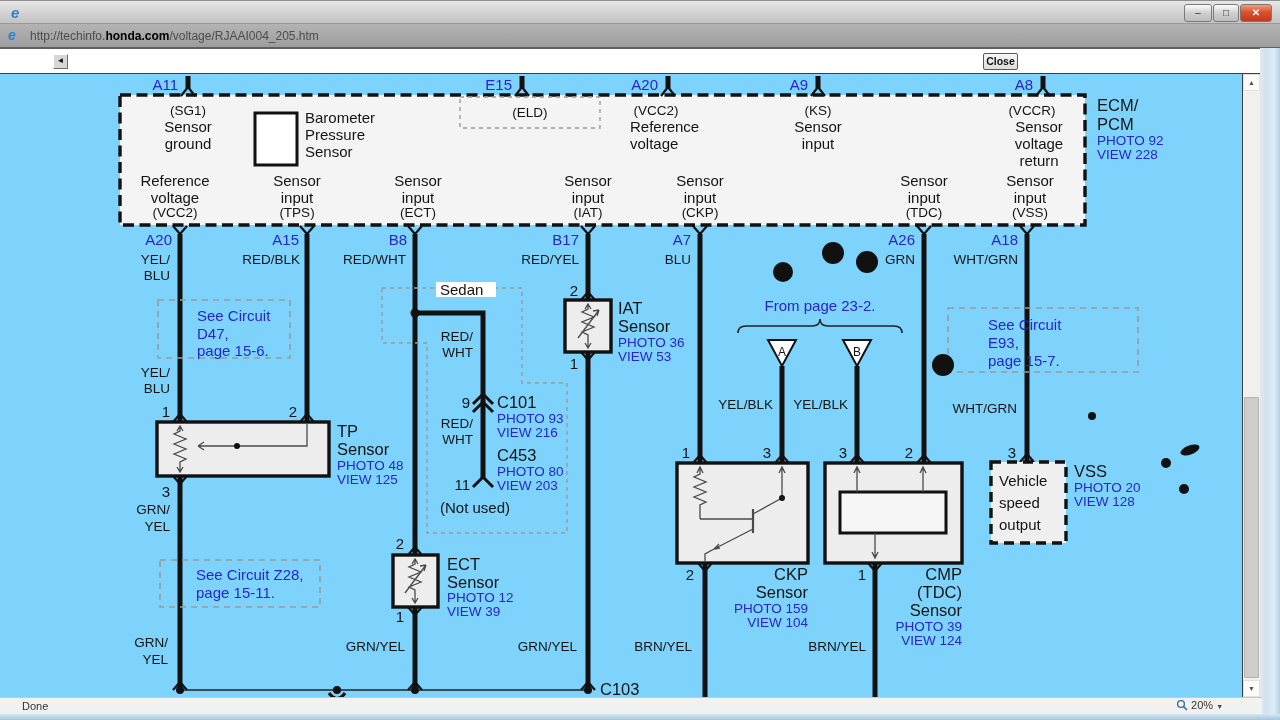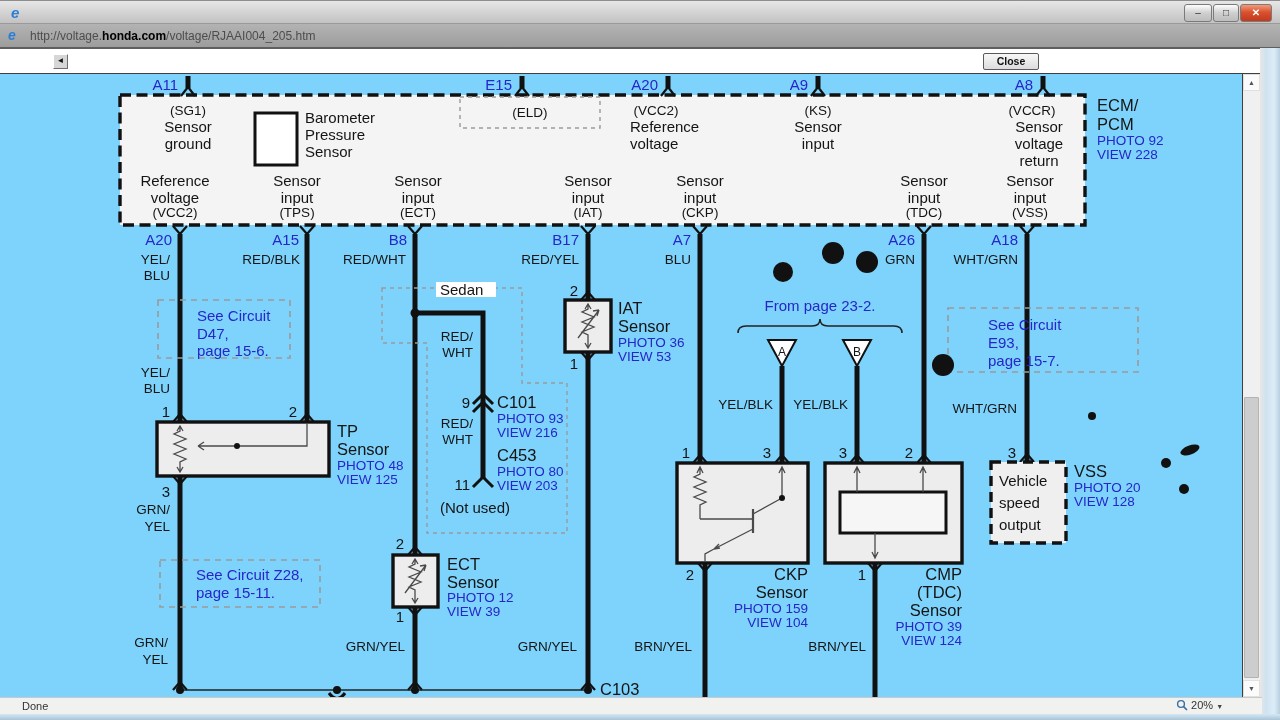--- a/index.html
+++ b/index.html
@@ -16,21 +16,21 @@
   .winbtn.max{left:1213px;width:26px;}
   .winbtn.close{left:1240px;width:32px;background:linear-gradient(180deg,#f29b7c,#d9512f 45%,#c23a1c);color:#fff;font-weight:bold;}
 
   .urlbar{left:0;top:24px;width:1280px;height:25px;background:linear-gradient(180deg,#b3b3b3,#9d9d9d);border-bottom:2px solid #5f5f5f;box-sizing:border-box;}
   .urlbar .ie-e{position:absolute;left:8px;top:4px;font-size:14px;}
   .url-text{left:30px;top:5px;font-size:12px;color:#4d4d4d;}
   .url-text b{color:#000;text-align:right;}
 
   .toolbar{left:0;top:49px;width:1264px;height:24px;background:#fff;}
   .backbtn{left:53px;top:5px;width:15px;height:15px;background:#d6d6d6;border-top:1px solid #fff;border-left:1px solid #fff;border-right:1px solid #6f6f6f;border-bottom:1px solid #6f6f6f;box-sizing:border-box;text-align:center;line-height:12px;font-size:8px;color:#111;}
-  .closebtn{left:983px;top:4px;width:56px;height:17px;background:linear-gradient(180deg,#f8f8f8,#dcdcdc);border:1px solid #5a5a5a;border-radius:2px;box-sizing:border-box;text-align:center;font-size:10.5px;font-weight:bold;color:#111;line-height:15px;}
+  .closebtn{left:983px;top:4px;width:35px;height:17px;background:linear-gradient(180deg,#f8f8f8,#dcdcdc);border:1px solid #5a5a5a;border-radius:2px;box-sizing:border-box;text-align:center;font-size:10.5px;font-weight:bold;color:#111;line-height:15px;}
   .toprule{left:0;top:73px;width:1262px;height:1px;background:#3f3f3f;}
 
   
   .content{left:0;top:74px;width:1242px;height:623px;background:#7dd3fc;overflow:hidden;}
   .vrule{left:1242px;top:73px;width:1px;height:625px;background:#3f3f3f;}
   .scroll{left:1243px;top:74px;width:17px;height:623px;background:#f0f0f0;}
   .sbtn{left:0;width:17px;height:17px;background:#fbfbfb;border:1px solid #e0e0e0;box-sizing:border-box;text-align:center;font-size:7px;color:#555;line-height:15px;}
   .sthumb{left:1px;top:323px;width:15px;height:281px;background:#cdcdcd;border:1px solid #b3b3b3;box-sizing:border-box;border-radius:1px;position:absolute;}
   .frame-right{left:1260px;top:48px;width:20px;height:666px;background:linear-gradient(90deg,#e7e7e7,#cfe2f0 30%,#dcedf8 70%,#b9cfdf);}
   .frame-bottom{left:0;top:714px;width:1280px;height:6px;background:linear-gradient(180deg,#d3e8f6,#a9c4d6);}
@@ -70,21 +70,21 @@
 
 <div class="abs titlebar">
   <span class="ie-e">e</span>
   <div class="abs winbtn min">–</div>
   <div class="abs winbtn max">□</div>
   <div class="abs winbtn close">✕</div>
 </div>
 
 <div class="abs urlbar">
   <span class="ie-e">e</span>
-  <div class="abs url-text"><span>http://voltage.</span><b>honda.com</b><span>/voltage/RJAAI004_205.htm</span></div>
+  <div class="abs url-text"><span>http://techinfo.</span><b>honda.com</b><span>/voltage/RJAAI004_205.htm</span></div>
 </div>
 
 <div class="abs toolbar">
   <div class="abs backbtn">◄</div>
   <div class="abs closebtn">Close</div>
 </div>
 <div class="abs toprule"></div>
 
 <div class="abs content">
 <svg width="1242" height="623" viewBox="0 74 1242 623">

